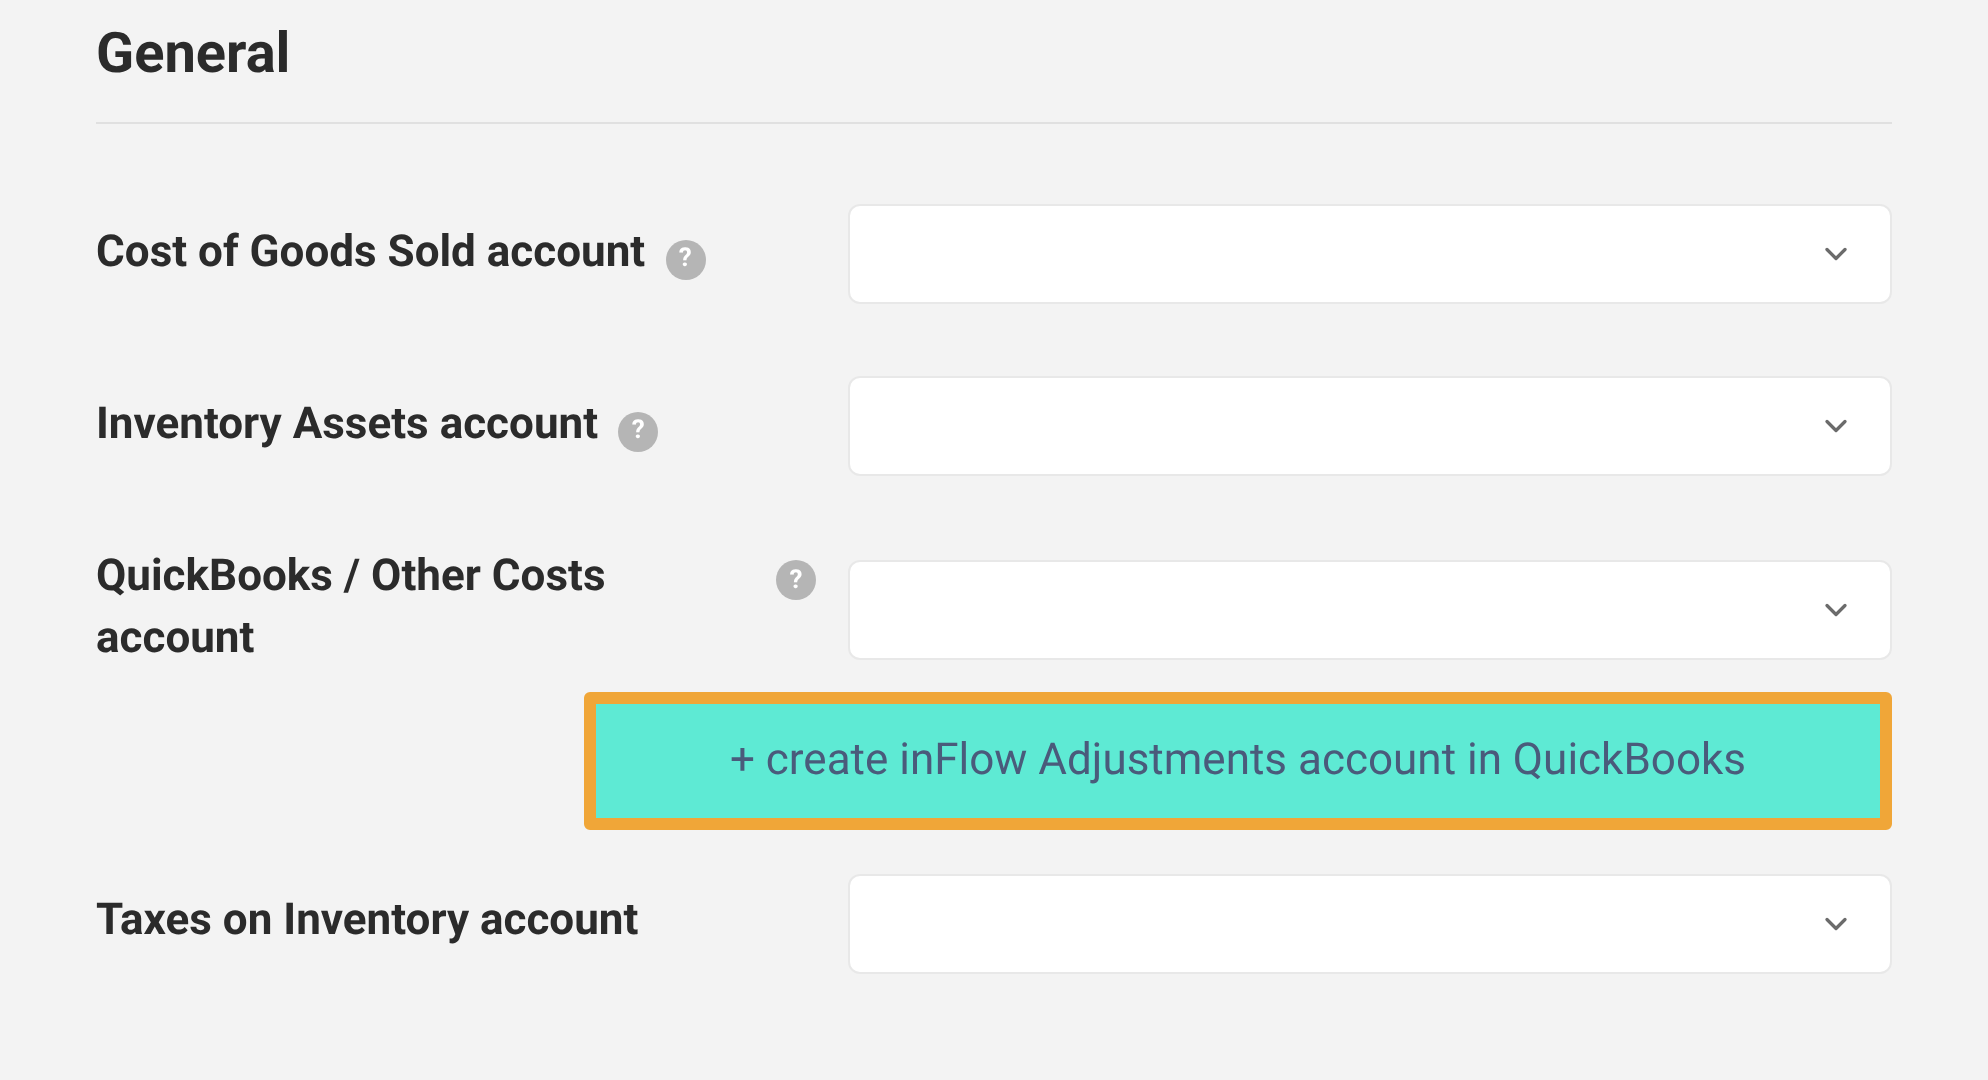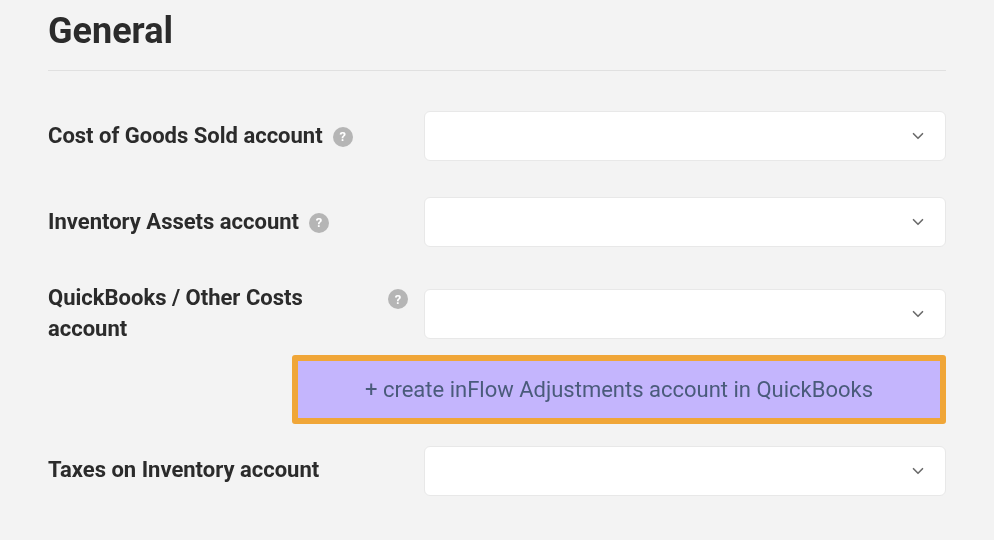--- a/index.html
+++ b/index.html
@@ -9,21 +9,21 @@
     }
     body {
       font-family: -apple-system, BlinkMacSystemFont, "Segoe UI", Roboto, "Helvetica Neue", Arial, sans-serif;
       background: #f3f3f3;
       width: 994px;
       height: 540px;
       padding: 10px 48px 0 48px;
       color: #2b2b2b;
     }
     .section-title {
-      font-size: 36px;
+      font-size: 28px;
       font-weight: 700;
       color: #2b2b2b;
       padding-bottom: 18px;
     }
     .divider {
       height: 1px;
       background: #e0e0e0;
       margin-bottom: 40px;
     }
     .form-row {
@@ -31,20 +31,21 @@
       align-items: center;
       margin-bottom: 36px;
     }
     .form-row.tight {
       margin-bottom: 10px;
     }
     .label-wrap {
       width: 376px;
       flex-shrink: 0;
       display: flex;
+      align-items: center;
       gap: 10px;
       padding-right: 16px;
     }
     .label-wrap.multiline {
       align-items: flex-start;
     }
     .field-label {
       font-size: 22px;
       font-weight: 700;
       color: #2b2b2b;
@@ -93,21 +94,21 @@
     .callout-spacer {
       width: 244px;
       flex-shrink: 0;
     }
     .callout-box {
       flex: 1;
       border: 6px solid #f0a638;
       border-radius: 3px;
       padding: 16px 14px;
       text-align: center;
-      background: #c4b5fd;
+      background: #5eead4;
     }
     .callout-link {
       font-size: 22px;
       color: #4a5b7b;
       cursor: pointer;
       font-weight: 400;
     }
   </style>
 </head>
 <body>

